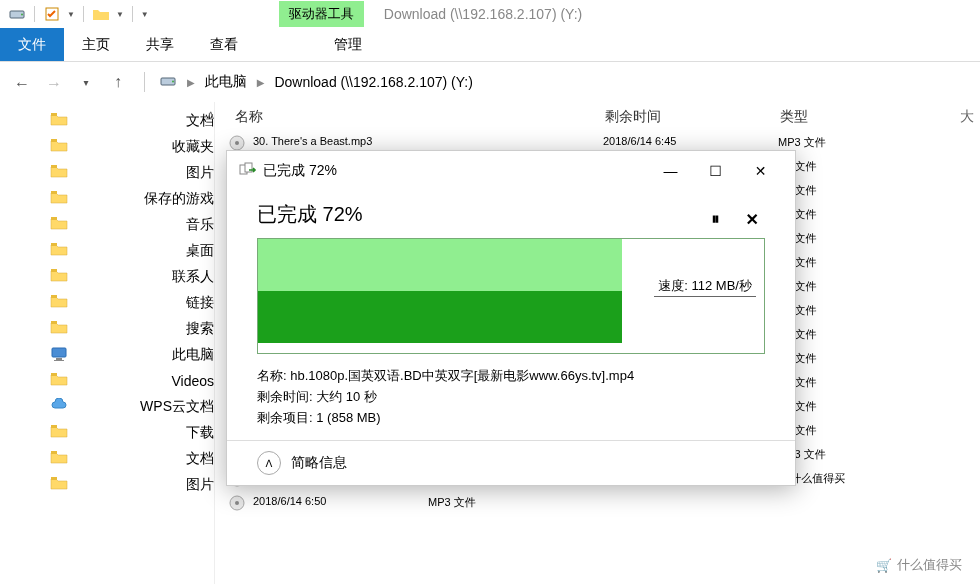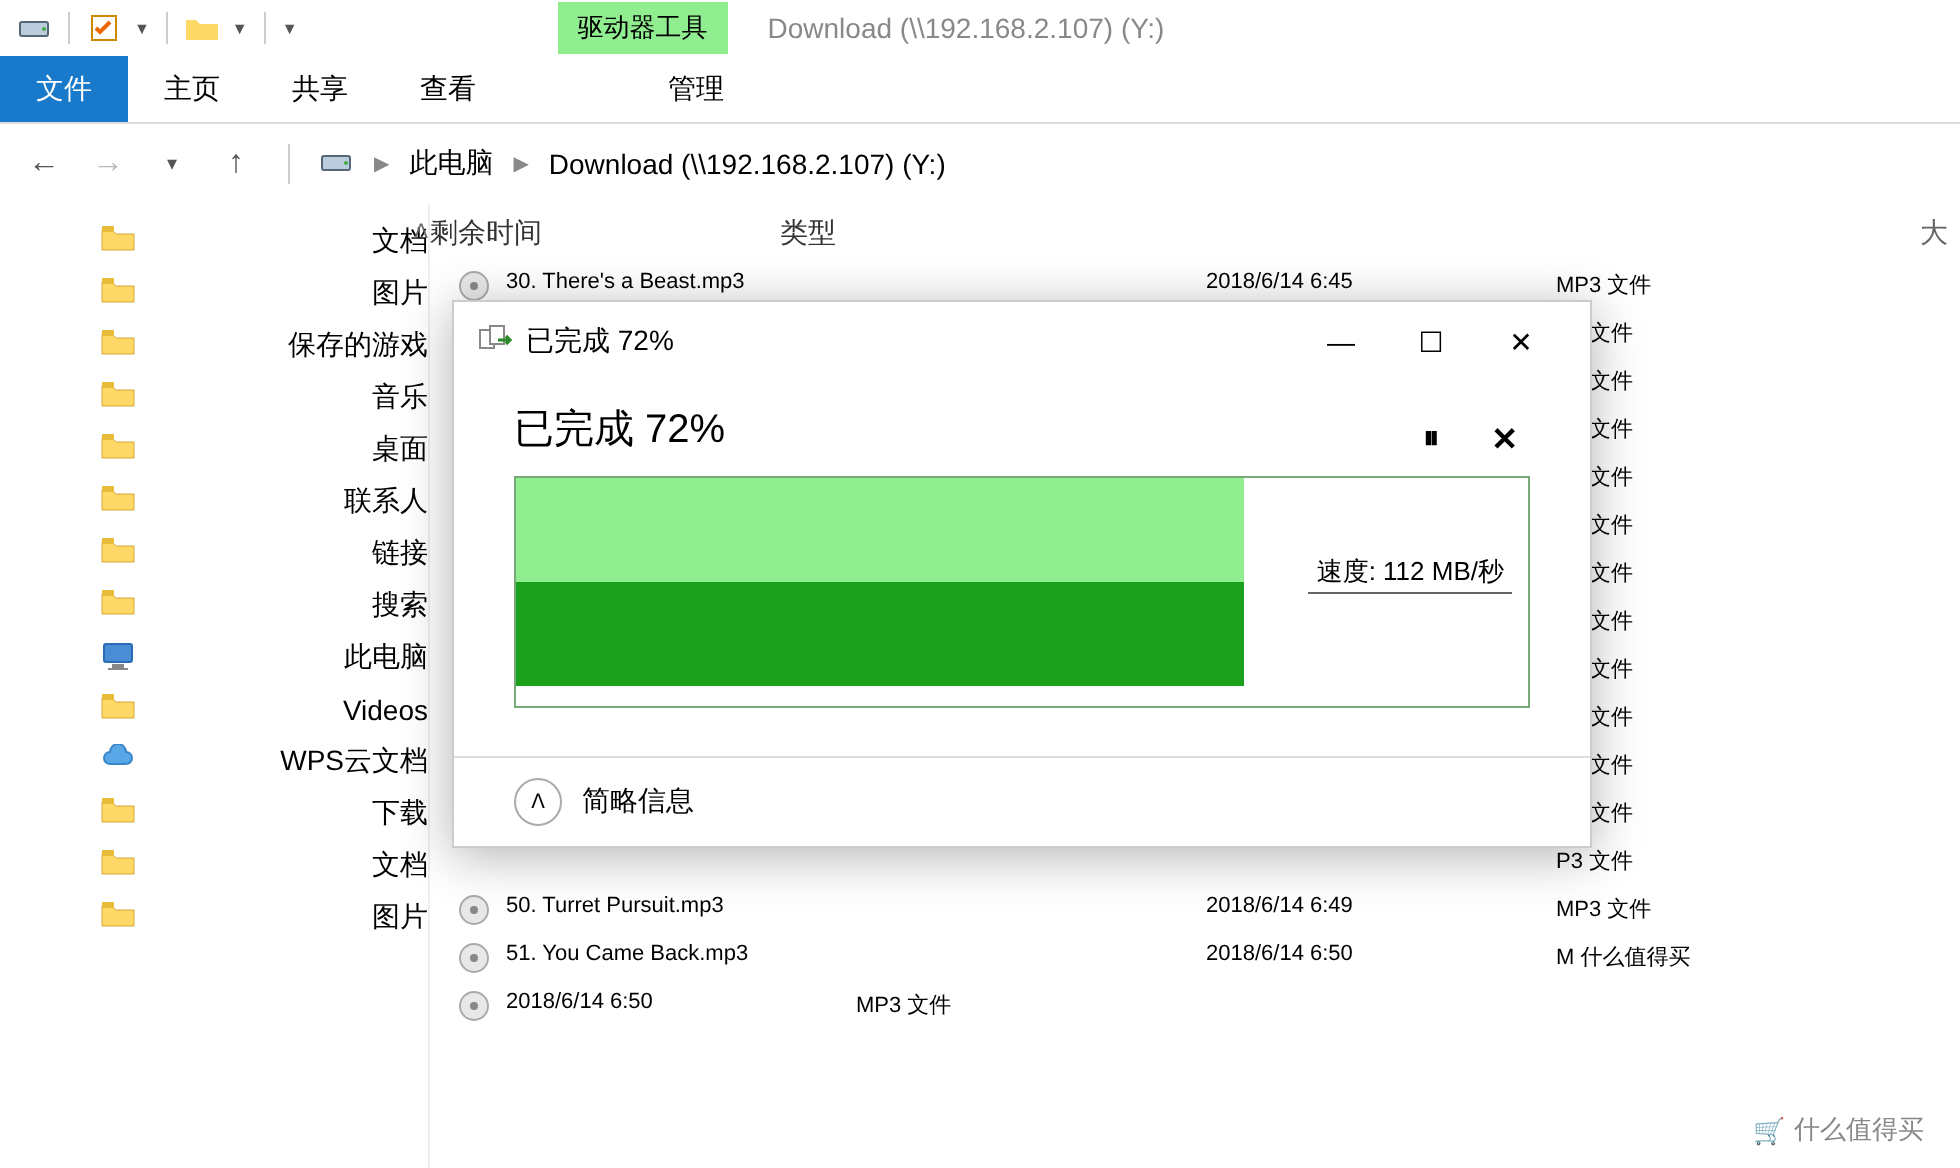--- a/index.html
+++ b/index.html
@@ -143,20 +143,27 @@
               <path d="M1 3 h5 l2 2 h9 v8 h-16 z" fill="#ffd968" stroke="#d4a83a" stroke-width="0.5"></path>
               <rect x="1" y="1" width="6" height="3" fill="#e8bb3a"></rect>
             </svg></span>
           <span>文档</span>
         </div>
         <div class="tree-item">
           <span class="tree-icon"><svg width="18" height="14" viewBox="0 0 18 14">
               <path d="M1 3 h5 l2 2 h9 v8 h-16 z" fill="#ffd968" stroke="#d4a83a" stroke-width="0.5"></path>
               <rect x="1" y="1" width="6" height="3" fill="#e8bb3a"></rect>
             </svg></span>
+          <span>收藏夹</span>
+        </div>
+        <div class="tree-item">
+          <span class="tree-icon"><svg width="18" height="14" viewBox="0 0 18 14">
+              <path d="M1 3 h5 l2 2 h9 v8 h-16 z" fill="#ffd968" stroke="#d4a83a" stroke-width="0.5"></path>
+              <rect x="1" y="1" width="6" height="3" fill="#e8bb3a"></rect>
+            </svg></span>
           <span>图片</span>
         </div>
         <div class="tree-item">
           <span class="tree-icon"><svg width="18" height="14" viewBox="0 0 18 14">
               <path d="M1 3 h5 l2 2 h9 v8 h-16 z" fill="#ffd968" stroke="#d4a83a" stroke-width="0.5"></path>
               <rect x="1" y="1" width="6" height="3" fill="#e8bb3a"></rect>
             </svg></span>
           <span>保存的游戏</span>
         </div>
         <div class="tree-item">
@@ -234,20 +241,21 @@
               <path d="M1 3 h5 l2 2 h9 v8 h-16 z" fill="#ffd968" stroke="#d4a83a" stroke-width="0.5"></path>
               <rect x="1" y="1" width="6" height="3" fill="#e8bb3a"></rect>
             </svg></span>
           <span>图片</span>
         </div>
       </div>
   </div>
 
   <div class="list">
     <div class="list-header">
+      <div class="col-name">名称</div>
       <div class="col-date">剩余时间</div>
       <div class="col-type">类型</div>
       <div class="col-size">大</div>
     </div>
     <div id="list-rows">
         <div class="list-row">
           <span class="row-icon"><svg width="16" height="16" viewBox="0 0 16 16">
               <circle cx="8" cy="8" r="7" fill="#e8e8e8" stroke="#aaa"></circle>
               <circle cx="8" cy="8" r="2" fill="#888"></circle>
             </svg></span>
@@ -379,20 +387,25 @@
       <div class="dlg-ctrl">
         <span>⏸</span>
         <span>✕</span>
       </div>
     </div>
     <div class="progress-wrap">
       <div class="progress-top" style="width: 72%;"></div>
       <div class="progress-bottom" style="width: 72%;"></div>
       <div class="progress-speed">速度: 112 MB/秒</div>
     </div>
+    <div class="dlg-info">
+      <div><span>名称:</span> <span>hb.1080p.国英双语.BD中英双字[最新电影www.66ys.tv].mp4</span></div>
+      <div><span>剩余时间:</span> <span>大约 10 秒</span></div>
+      <div><span>剩余项目:</span> <span>1 (858 MB)</span></div>
+    </div>
   </div>
   <div class="dlg-footer">
     <div class="dlg-chev-circle">ᐱ</div>
     <span>简略信息</span>
   </div>
 </div>
 
 <div class="watermark">
   <span>🛒</span>
   <span>什么值得买</span>

